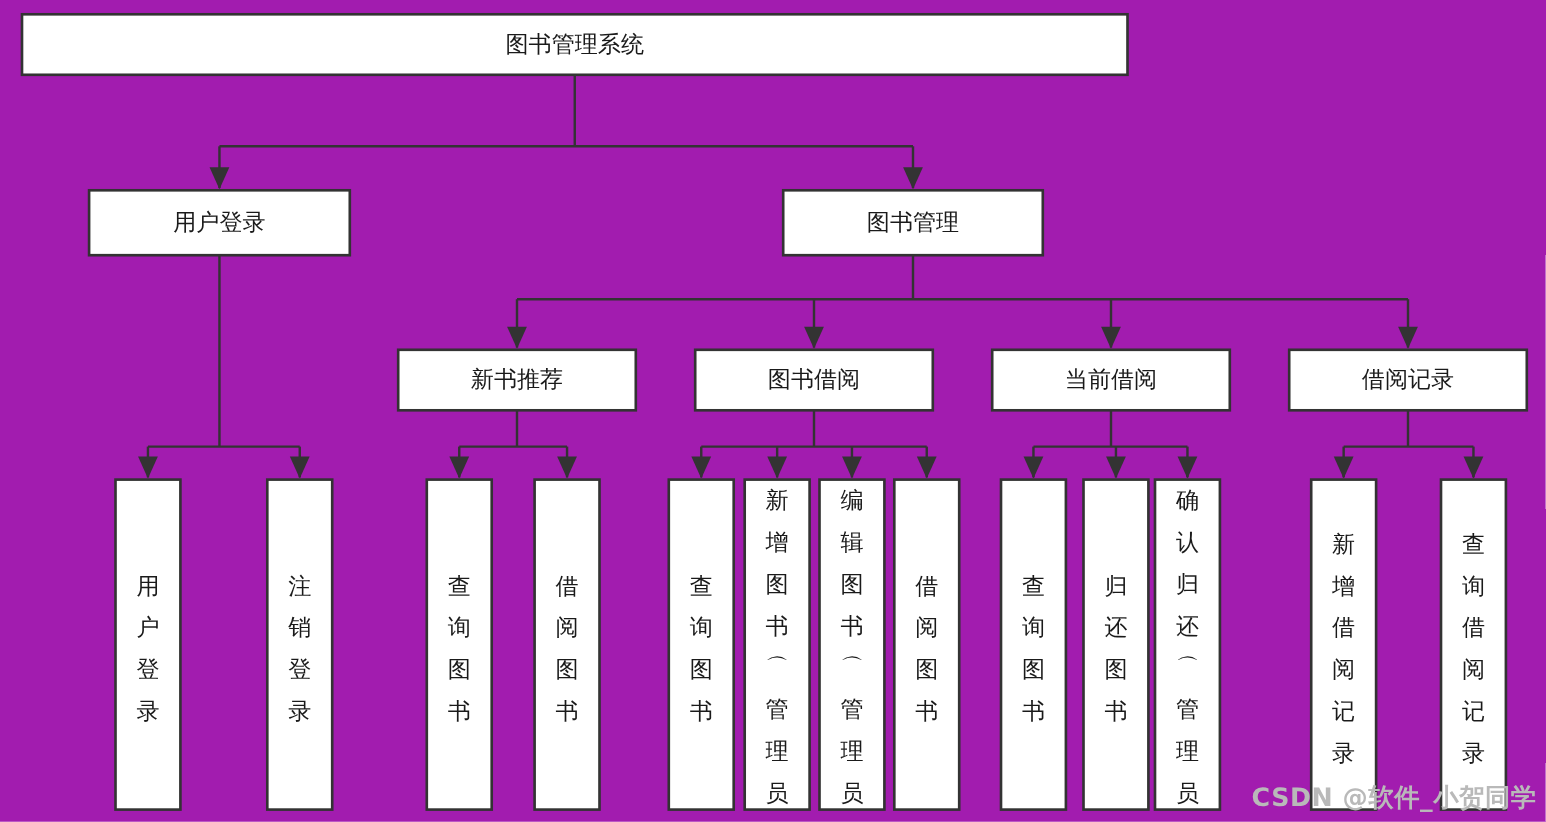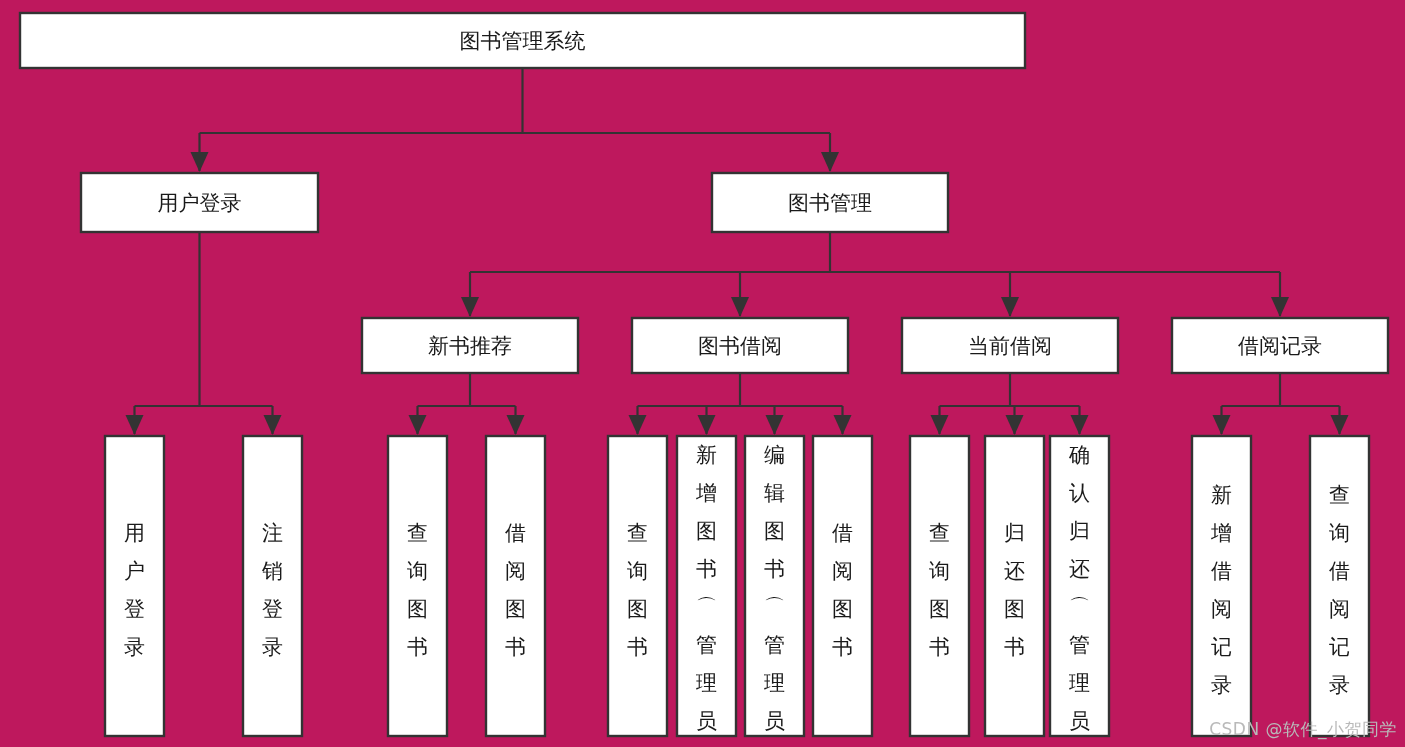--- a/index.html
+++ b/index.html
@@ -11,21 +11,21 @@
     width: 1405px;
     height: 747px;
     font-family: "DejaVu Sans", "Liberation Sans", sans-serif;
     overflow: hidden;
     position: relative;
   }
   #diagram-root {
     position: relative;
     width: 1405px;
     height: 747px;
-    background: #be185d;
+    background: #a21caf;
   }
   svg.tree {
     position: absolute;
     top: 0;
     left: 0;
     width: 1405px;
     height: 747px;
     display: block;
   }
   .node-box {
@@ -54,25 +54,26 @@
     font-family: "DejaVu Sans", "Liberation Sans", sans-serif;
     font-size: 21px;
     fill: #1a1a1a;
     text-anchor: middle;
   }
   .watermark {
     position: absolute;
     right: 8px;
     bottom: 6px;
     font-family: "DejaVu Sans", "Liberation Sans", sans-serif;
-    font-size: 17px;
+    font-size: 23px;
     color: #b9b9b9;
     white-space: nowrap;
     letter-spacing: 0.5px;
     user-select: none;
+    font-weight: bold;
   }
 </style>
 </head>
 <body>
 
 <div id="diagram-root">
 
   <svg class="tree" viewBox="0 0 1405 747" xmlns="http://www.w3.org/2000/svg">
     <g id="connectors">
         <line x1="522.5" y1="68" x2="522.5" y2="133" class="connector"></line>

